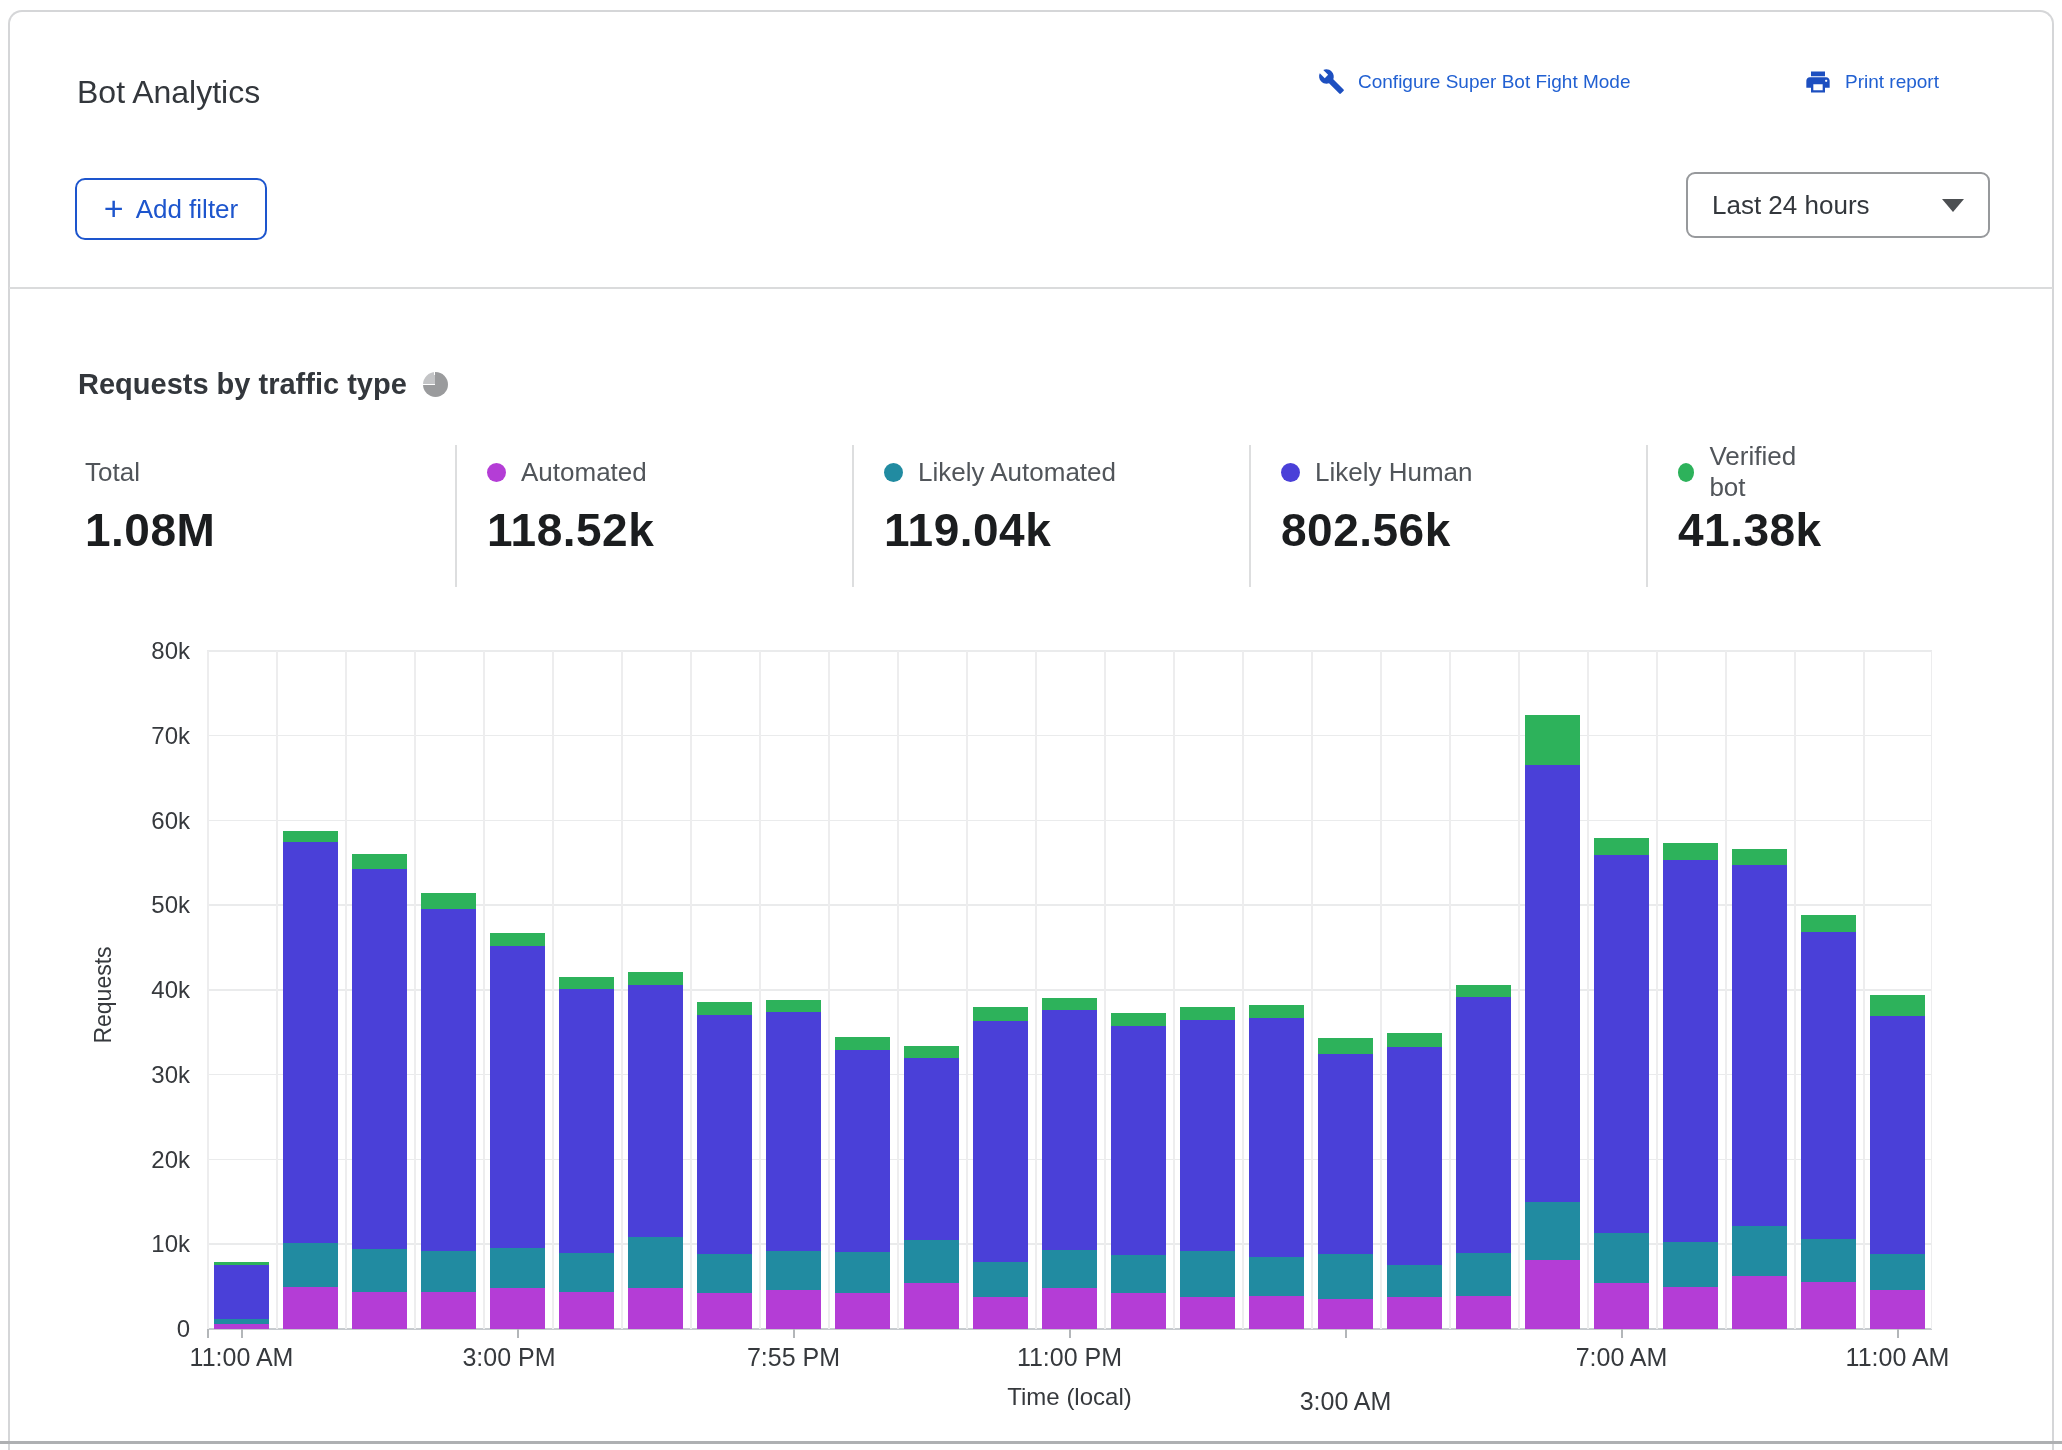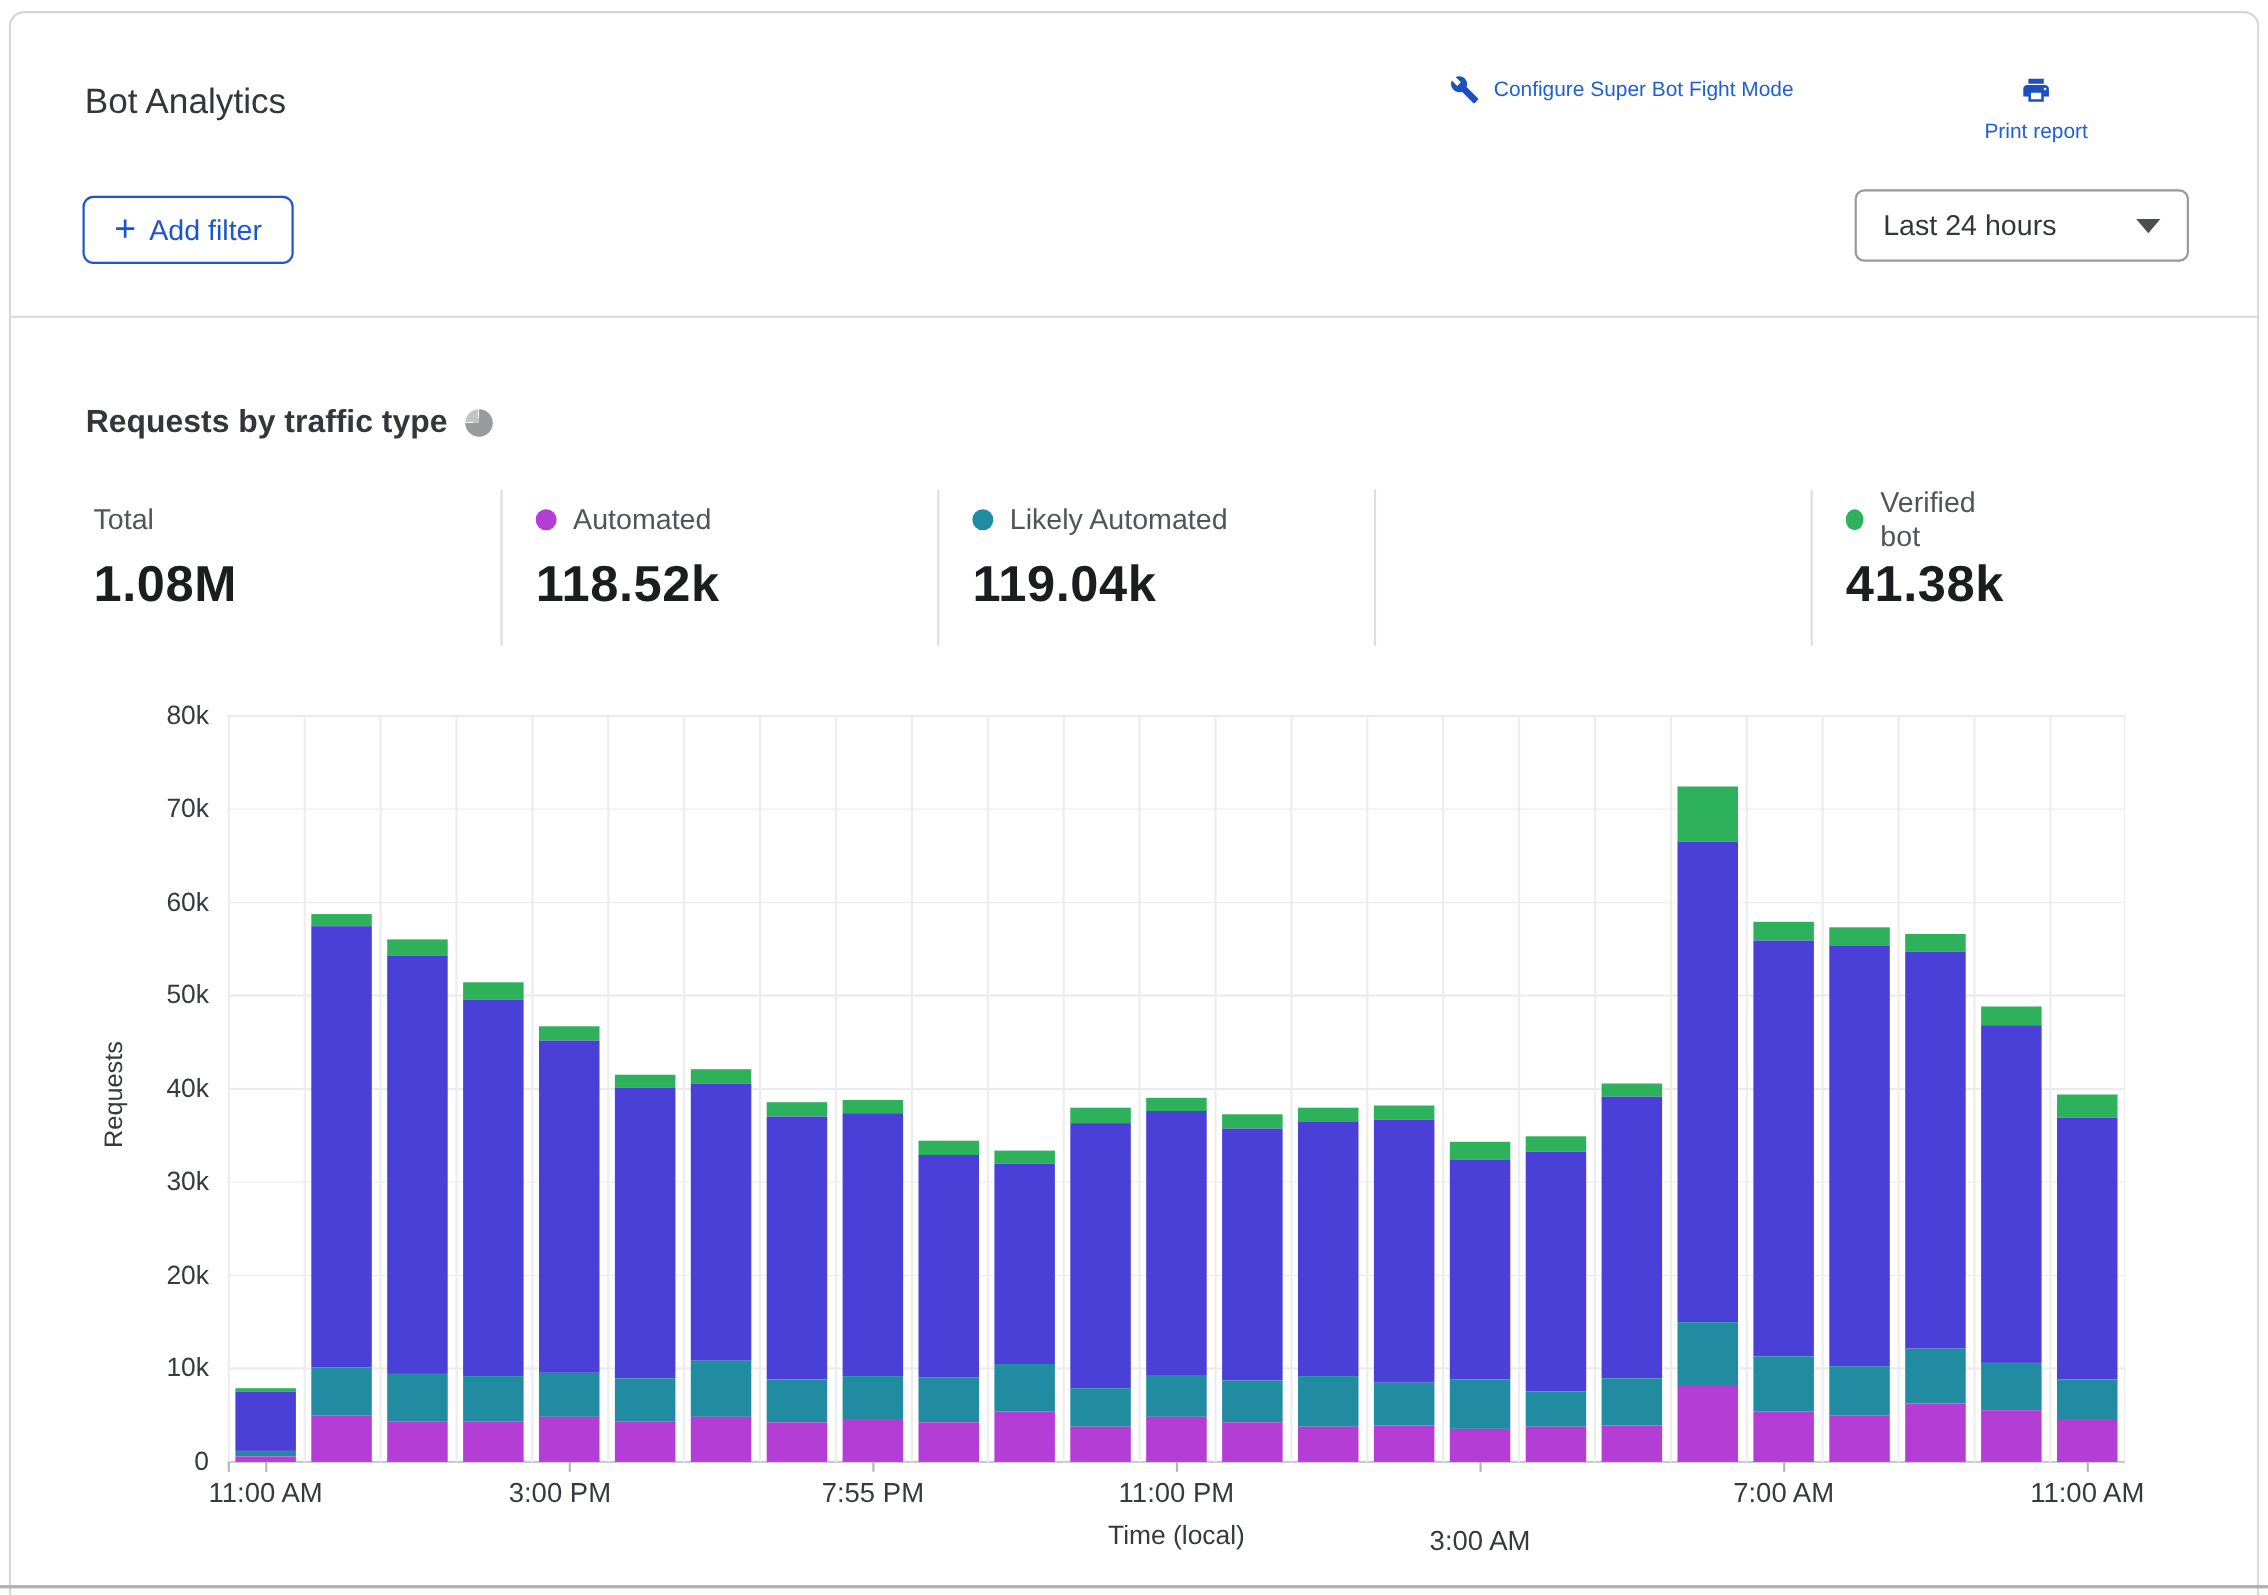--- a/index.html
+++ b/index.html
@@ -9,21 +9,21 @@
 
   .card { position:absolute; left:8px; top:10px; width:2046px; height:1440px;
           border:2px solid #d5d6d8; border-bottom:none; border-radius:14px 14px 0 0; background:#fff; }
 
   .page-title { position:absolute; left:77px; top:74px; font-size:32px; font-weight:normal; color:#33373c; }
 
   .hdr-link { position:absolute; top:68px; display:flex; align-items:center; gap:13px;
               color:#2160d2; font-size:19px; cursor:pointer; }
   .hdr-link .ic { display:inline-flex; }
   .link-configure { left:1318px; }
-  .link-print { left:1804px;flex-direction:column; }
+  .link-print { left:1804px; }
 
   .add-filter-btn { position:absolute; left:75px; top:178px; width:192px; height:62px;
                     border:2.5px solid #1d55cd; border-radius:10px; background:#fff;
                     display:flex; align-items:center; justify-content:center; gap:12px;
                     color:#1d55cd; font-size:26px; cursor:pointer; }
   .plus-glyph { font-size:34px; font-weight:400; line-height:30px; margin-top:-3px; }
 
   .time-select { position:absolute; left:1686px; top:172px; width:304px; height:66px;
                  border:2px solid #97999c; border-radius:9px; background:#fff;
                  display:flex; align-items:center; font-size:26px; color:#33373c;
@@ -130,20 +130,27 @@
     </div>
 
     <div class="stat-col" style="left:884px">
       <div class="stat-label-row">
         <span class="stat-dot" style="background: rgb(33, 139, 161);"></span>
         <span class="stat-label">Likely Automated</span>
       </div>
       <div class="stat-value">119.04k</div>
     </div>
 
+    <div class="stat-col" style="left:1281px">
+      <div class="stat-label-row">
+        <span class="stat-dot" style="background: rgb(74, 64, 216);"></span>
+        <span class="stat-label">Likely Human</span>
+      </div>
+      <div class="stat-value">802.56k</div>
+    </div>
 
     <div class="stat-col" style="left:1678px">
       <div class="stat-label-row">
         <span class="stat-dot" style="background: rgb(45, 178, 91);"></span>
         <span class="stat-label">Verified bot</span>
       </div>
       <div class="stat-value">41.38k</div>
     </div>
   </div>
 

